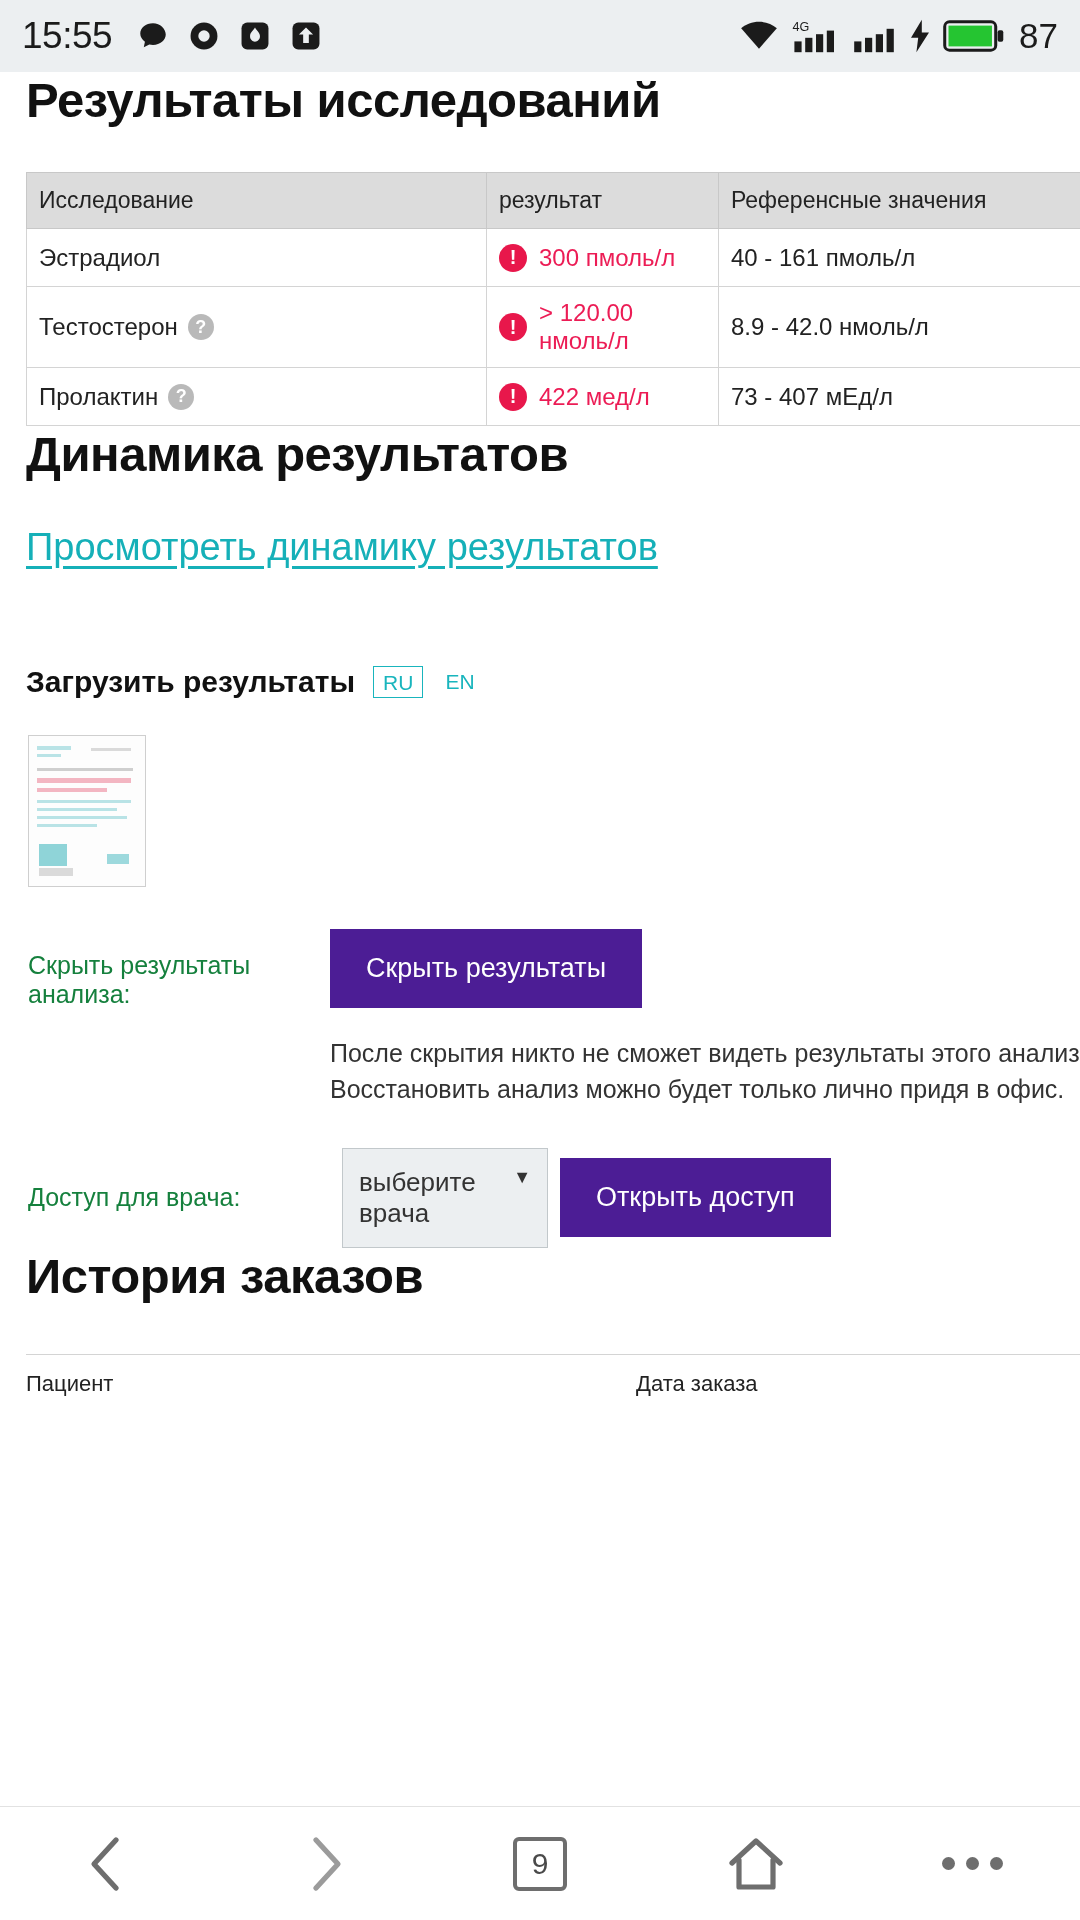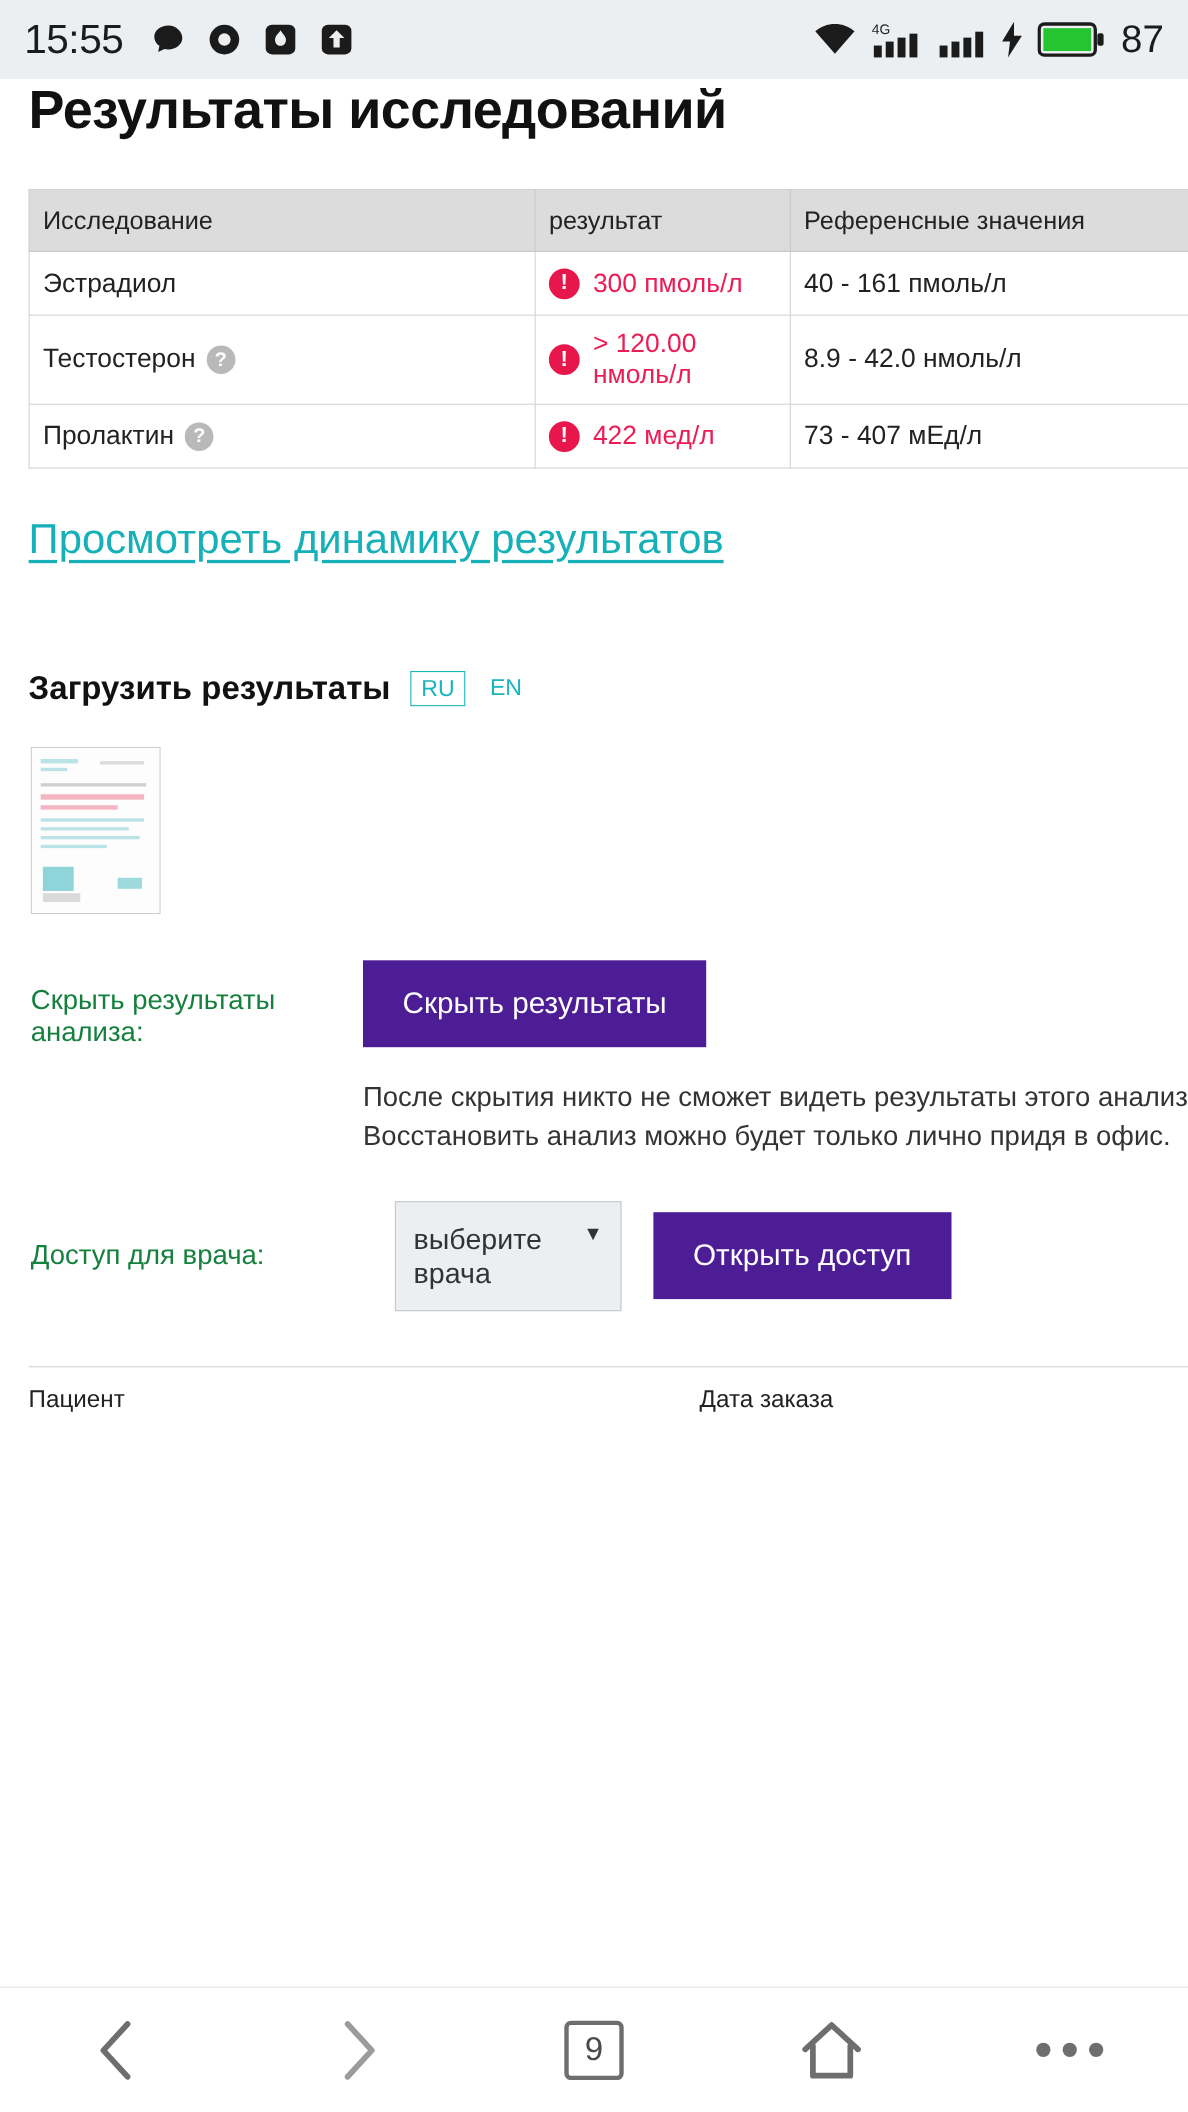--- a/index.html
+++ b/index.html
@@ -176,21 +176,21 @@
     margin: 26px 0 0 330px;
     font-size: 25px;
     color: #333;
     line-height: 1.45;
     white-space: nowrap;
   }
   .access-row2 {
     display: flex;
     align-items: center;
     margin: 40px 0 0 28px;
-    gap: 29px;
+    gap: 12px;
   }
   .select-box {
     width: 206px;
     background: #eceff1;
     border: 1px solid #c2c8cb;
     font-size: 26px;
     color: #333;
     padding: 18px 16px;
     display: flex;
     align-items: flex-start;
@@ -341,20 +341,21 @@
           <span class="alert-cell">
             <span class="alert-dot">!</span>
             <span class="alert-text">422 мед/л</span>
           </span>
         </td>
         <td>73 - 407 мЕд/л</td>
       </tr>
     </tbody>
   </table>
 
+  <h1 class="section h-dynamics">Динамика результатов</h1>
   <a class="dyn-link" href="#">Просмотреть динамику результатов</a>
 
   <div class="download-row">
     <span class="download-label">Загрузить результаты</span>
     <span class="lang-ru">RU</span>
     <span class="lang-en">EN</span>
   </div>
 
   <div class="thumb">
     <div class="tline" style="left:8px;top:10px;width:34px;height:4px;"></div>
@@ -384,20 +385,21 @@
 
   <div class="access-row2">
     <div class="access-label" style="padding-top:0;">Доступ для врача:</div>
     <div class="select-box">
       <span>выберите врача</span>
       <span class="caret">▼</span>
     </div>
     <button class="btn-teal">Открыть доступ</button>
   </div>
 
+  <h1 class="section h-history">История заказов</h1>
   <div class="hist-head">
     <div class="hist-col1">Пациент</div>
     <div>Дата заказа</div>
   </div>
 
 </div>
 
 <div class="navbar">
   <div class="nav-btn">
     <svg width="48" height="60" viewBox="0 0 24 30">

